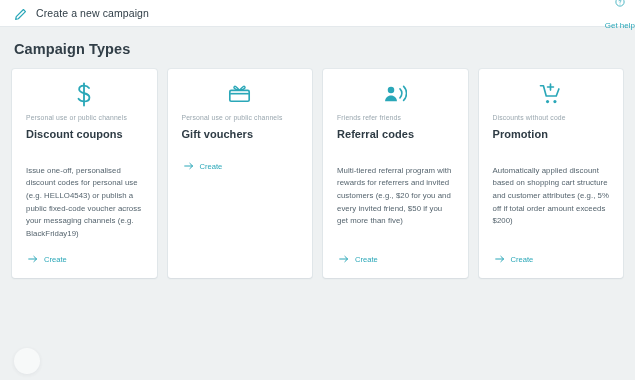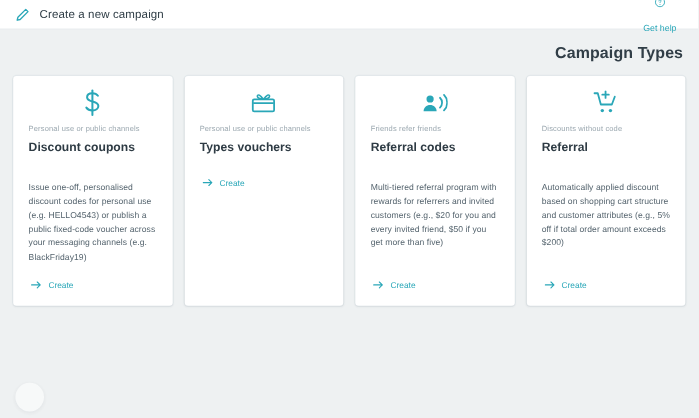--- a/index.html
+++ b/index.html
@@ -15,21 +15,21 @@
     -webkit-font-smoothing: antialiased;
   }
 
   
   .topbar {
     height: 27px;
     background: #ffffff;
     border-bottom: 1px solid #e4e9ec;
     display: flex;
     align-items: center;
-    padding: 0 20px 0 14px;
+    padding: 0 0 0 14px;
   }
   .topbar-left {
     display: flex;
     align-items: center;
     gap: 9px;
     flex: 1;
   }
   .pencil-icon {
     width: 13px; height: 13px;
     display: block;
@@ -57,21 +57,20 @@
     padding: 0 12px;
     height: 353px;
     position: relative;
   }
   .page-title {
     font-size: 14.5px;
     font-weight: bold;
     color: #313e47;
     letter-spacing: .1px;
     padding: 14px 2px 12px 2px;
-    text-align: right;
   }
 
   .grid {
     display: grid;
     grid-template-columns: 1fr 1fr 1fr 1fr;
     gap: 14px 11px;
   }
 
   .card {
     background: #ffffff;
@@ -196,21 +195,21 @@
         <span class="card-icon">
           <svg viewBox="0 0 28 24" width="23" height="20" fill="none" xmlns="http://www.w3.org/2000/svg">
             <rect x="2.2" y="7.6" width="23.6" height="13.2" rx="1.6" stroke="#2aa7b8" stroke-width="2"></rect>
             <path d="M2.6 11.6h22.8" stroke="#2aa7b8" stroke-width="2"></path>
             <path d="M14 7.4c-1.6-2-3-3.6-4.6-4.5-1.4-.8-2.8.6-1.9 2 .7 1.1 3 2.1 6.5 2.5Z" stroke="#2aa7b8" stroke-width="1.7" stroke-linejoin="round"></path>
             <path d="M14 7.4c1.6-2 3-3.6 4.6-4.5 1.4-.8 2.8.6 1.9 2-.7 1.1-3 2.1-6.5 2.5Z" stroke="#2aa7b8" stroke-width="1.7" stroke-linejoin="round"></path>
           </svg>
         </span>
       </div>
       <div class="eyebrow">Personal use or public channels</div>
-      <div class="card-title">Types vouchers</div>
+      <div class="card-title">Gift vouchers</div>
       <div class="create-link">
         <span class="arrow-icon">
           <svg viewBox="0 0 14 10" width="10" height="8" fill="none" xmlns="http://www.w3.org/2000/svg">
             <path d="M1 5h11M8.2 1.3 12 5l-3.8 3.7" stroke="#2aa7b8" stroke-width="1.4" stroke-linecap="round" stroke-linejoin="round"></path>
           </svg>
         </span>
         <span>Create</span>
       </div>
     </div>
 
@@ -243,21 +242,21 @@
         <span class="card-icon">
           <svg viewBox="0 0 28 28" width="23" height="23" fill="none" xmlns="http://www.w3.org/2000/svg">
             <path d="M1.8 3.4h3.6l3.4 12.4h12.2l3.2-8.6" stroke="#2aa7b8" stroke-width="2" stroke-linecap="round" stroke-linejoin="round"></path>
             <path d="M14 1.2v7.4M10.4 4.9h7.2" stroke="#2aa7b8" stroke-width="2" stroke-linecap="round"></path>
             <circle cx="10.4" cy="22.6" r="1.9" fill="#2aa7b8"></circle>
             <circle cx="19.4" cy="22.6" r="1.9" fill="#2aa7b8"></circle>
           </svg>
         </span>
       </div>
       <div class="eyebrow">Discounts without code</div>
-      <div class="card-title">Referral</div>
+      <div class="card-title">Promotion</div>
       <div class="card-desc">Automatically applied discount based on shopping cart structure and customer attributes (e.g., 5% off if total order amount exceeds $200)</div>
       <div class="create-link">
         <span class="arrow-icon">
           <svg viewBox="0 0 14 10" width="10" height="8" fill="none" xmlns="http://www.w3.org/2000/svg">
             <path d="M1 5h11M8.2 1.3 12 5l-3.8 3.7" stroke="#2aa7b8" stroke-width="1.4" stroke-linecap="round" stroke-linejoin="round"></path>
           </svg>
         </span>
         <span>Create</span>
       </div>
     </div>

